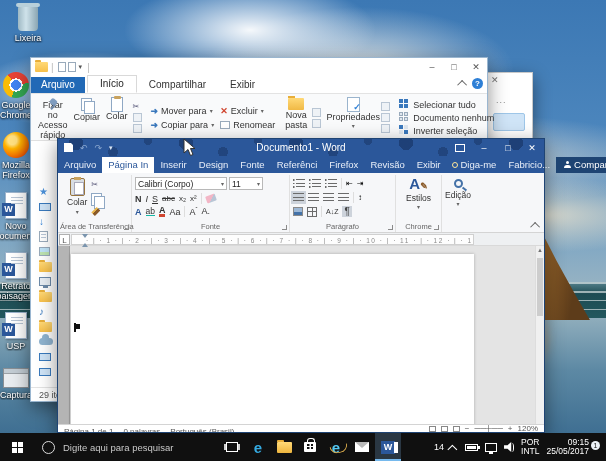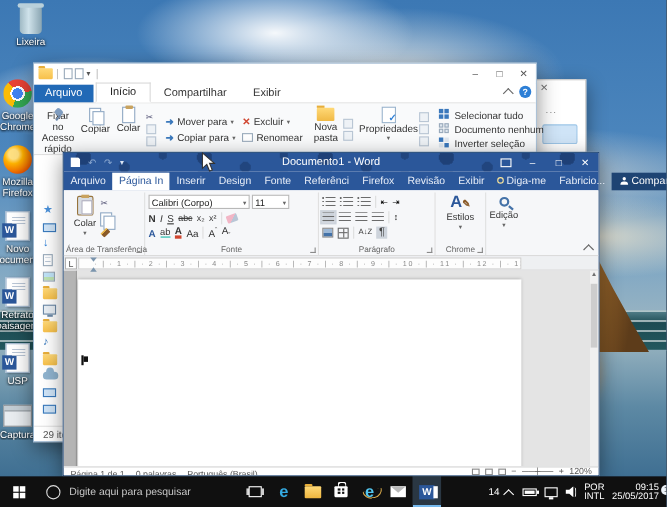--- a/index.html
+++ b/index.html
@@ -222,21 +222,21 @@
 .tfolder::before{content:"";position:absolute;top:-2px;left:0;width:7px;height:2px;background:#e8ae39;border-radius:1px 1px 0 0}
 .bag{width:12px;height:10px;background:#fff;border-radius:1px;position:relative}
 .bag::before{content:"";position:absolute;left:2.5px;top:-4px;width:6px;height:4px;border:1px solid #fff;border-bottom:none;border-radius:3px 3px 0 0}
 .bag::after{content:"";position:absolute;left:3px;top:2px;width:6px;height:5px;background:
  linear-gradient(#101010,#101010) 0 0/2.5px 2px no-repeat,linear-gradient(#101010,#101010) 3.5px 0/2.5px 2px no-repeat,
  linear-gradient(#101010,#101010) 0 3px/2.5px 2px no-repeat,linear-gradient(#101010,#101010) 3.5px 3px/2.5px 2px no-repeat}
 .env{width:14px;height:10px;background:#fff;position:relative;overflow:hidden}
 .env::before{content:"";position:absolute;left:0;top:0;width:0;height:0;border-left:7px solid transparent;border-right:7px solid transparent;border-top:6px solid #b9b9b9}
 .wicon{width:14px;height:13px;background:#2b579a;color:#fff;font-weight:bold;font-size:9px;text-align:center;line-height:13px;position:relative}
 .wicon::after{content:"";position:absolute;right:-3px;top:1px;width:4px;height:11px;background:#fff}
-.tray{margin-left:auto;display:flex;align-items:center;gap:7px;padding-right:0;font-size:9px}
+.tray{margin-left:auto;display:flex;align-items:center;gap:7px;padding-right:10px;font-size:9px}
 .tray .ov{font-size:9px;color:#fff}
 .chev-up{width:7px;height:7px;border-top:1.5px solid #fff;border-left:1.5px solid #fff;transform:rotate(45deg) translateY(3px)}
 .bat{width:13px;height:7px;border:1px solid #fff;position:relative}
 .bat::before{content:"";position:absolute;left:1px;top:1px;bottom:1px;width:9px;background:#fff}
 .bat::after{content:"";position:absolute;right:-3px;top:1px;width:2px;height:3px;background:#fff}
 .net{width:12px;height:9px;border:1px solid #fff;position:relative}
 .net::after{content:"";position:absolute;left:3px;bottom:-3px;width:4px;height:2px;background:#fff}
 .spk{width:10px;height:10px;background:#fff;clip-path:polygon(0 32%,35% 32%,72% 0,72% 100%,35% 68%,0 68%)}
 .spk-w{width:4px;height:9px;border-right:1.5px solid #fff;border-radius:50%;margin-left:-4px}
 .tray .two{display:flex;flex-direction:column;line-height:1.1;font-size:8.5px;text-align:right}

